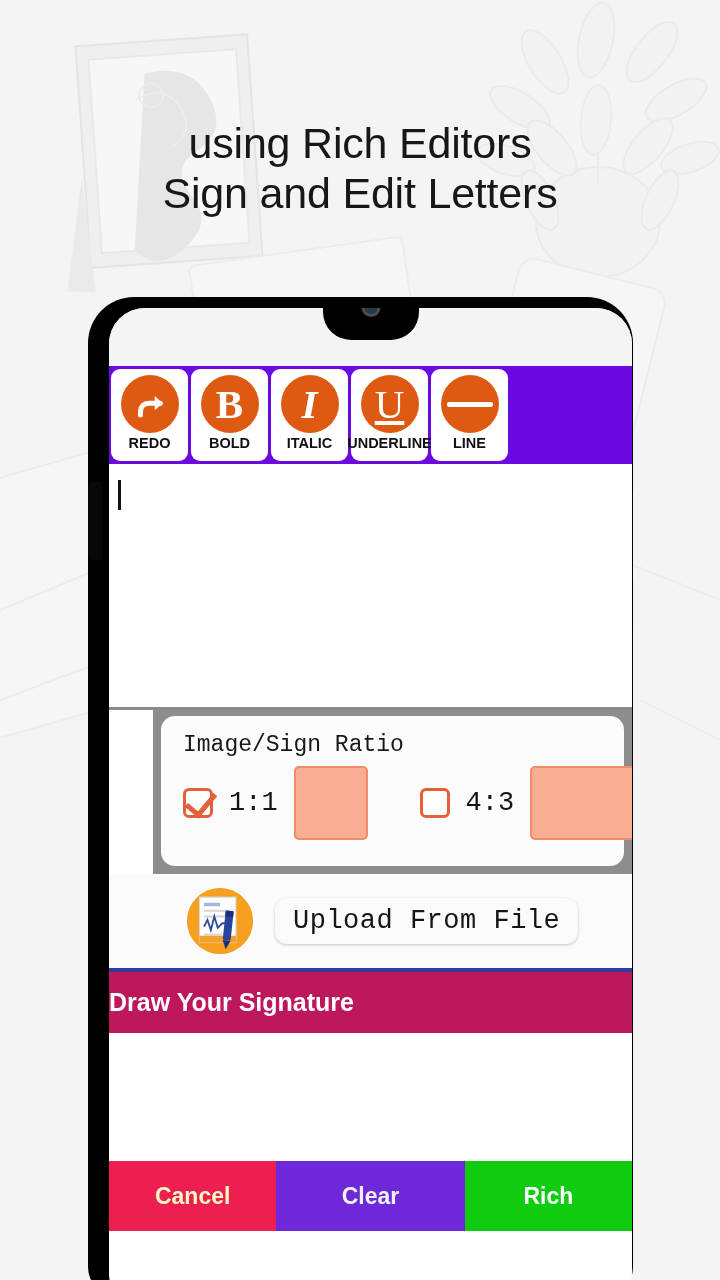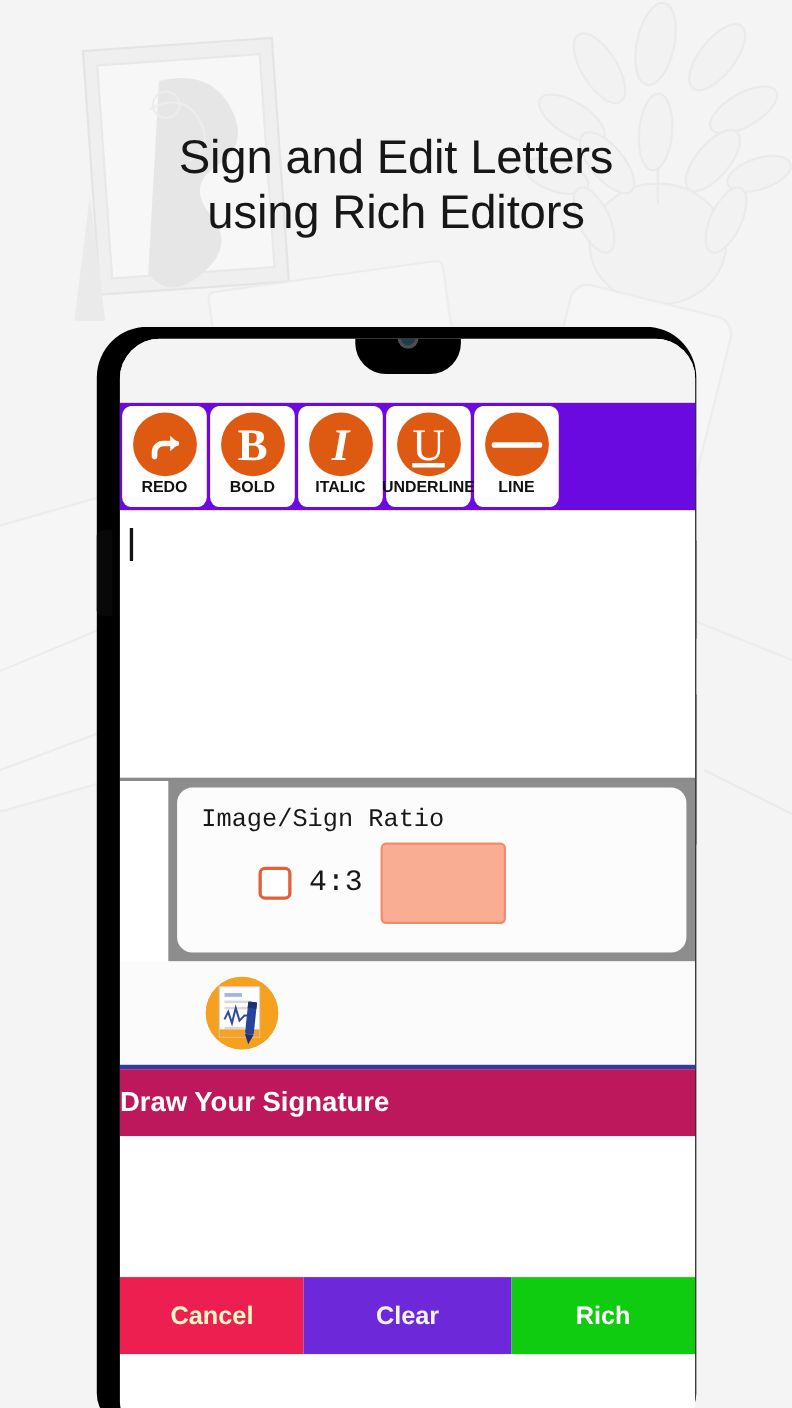--- a/index.html
+++ b/index.html
@@ -377,22 +377,22 @@
     <rect x="490" y="270" width="150" height="250" rx="16" transform="rotate(14 565 395)" fill="#f6f6f6"></rect>
     <rect x="-40" y="470" width="170" height="250" rx="6" transform="rotate(-16 45 595)" fill="#f7f7f7"></rect>
     <path d="M0 610 L120 560"></path>
     <path d="M0 700 L160 640"></path>
     <path d="M620 560 L720 600"></path>
     <path d="M640 700 L720 740"></path>
   </g>
 </svg>
 
 <div id="headline">
+  <span class="line">using Rich Editors</span>
   <span class="line">Sign and Edit Letters</span>
-  <span class="line">using Rich Editors</span>
 </div>
 
 <div id="phone">
   <div class="phone-body">
 
     <div class="side-btn left-vol"></div>
     <div class="side-btn right-a"></div>
     <div class="side-btn right-b"></div>
 
     <div class="screen">
@@ -452,20 +452,25 @@
       <div class="editor">
         <div class="caret"></div>
       </div>
 
       <div class="ratio-outer">
         <div class="ratio-card">
           <div class="ratio-inner">
             <div class="ratio-title">Image/Sign Ratio</div>
             <div class="ratio-row">
 
+              <div class="opt">
+                <span class="cbox checked"></span>
+                <span class="opt-label">1:1</span>
+                <span class="swatch sq"></span>
+              </div>
 
               <div class="opt" style="margin-left:52px;">
                 <span class="cbox"></span>
                 <span class="opt-label">4:3</span>
                 <span class="swatch wide"></span>
               </div>
 
             </div>
           </div>
         </div>
@@ -482,20 +487,23 @@
             <path d="M15 34 l3 -6 l3 9 l3 -12 l3 10 l4 -4 h6" stroke="#2b4b9b" stroke-width="1.6" fill="none"></path>
             <rect x="15" y="40" width="16" height="2" fill="#d9d9d9"></rect>
             <rect x="11" y="42" width="32" height="6" fill="#f3a227"></rect>
             <g transform="rotate(6 36 30)">
               <rect x="33" y="20" width="7" height="26" rx="1.5" fill="#27439b"></rect>
               <rect x="33" y="20" width="7" height="5" fill="#1a2f75"></rect>
               <path d="M33 46 L36.5 54 L40 46 Z" fill="#1a2f75"></path>
             </g>
           </svg>
         </span>
+        <span class="upload-chip">
+          <span>Upload From File</span>
+        </span>
       </div>
 
       <div class="draw-banner">
         <span>Draw Your Signature</span>
       </div>
 
       <div class="sign-canvas"></div>
 
       <div class="actions">
         <div class="btn-cancel">Cancel</div>

